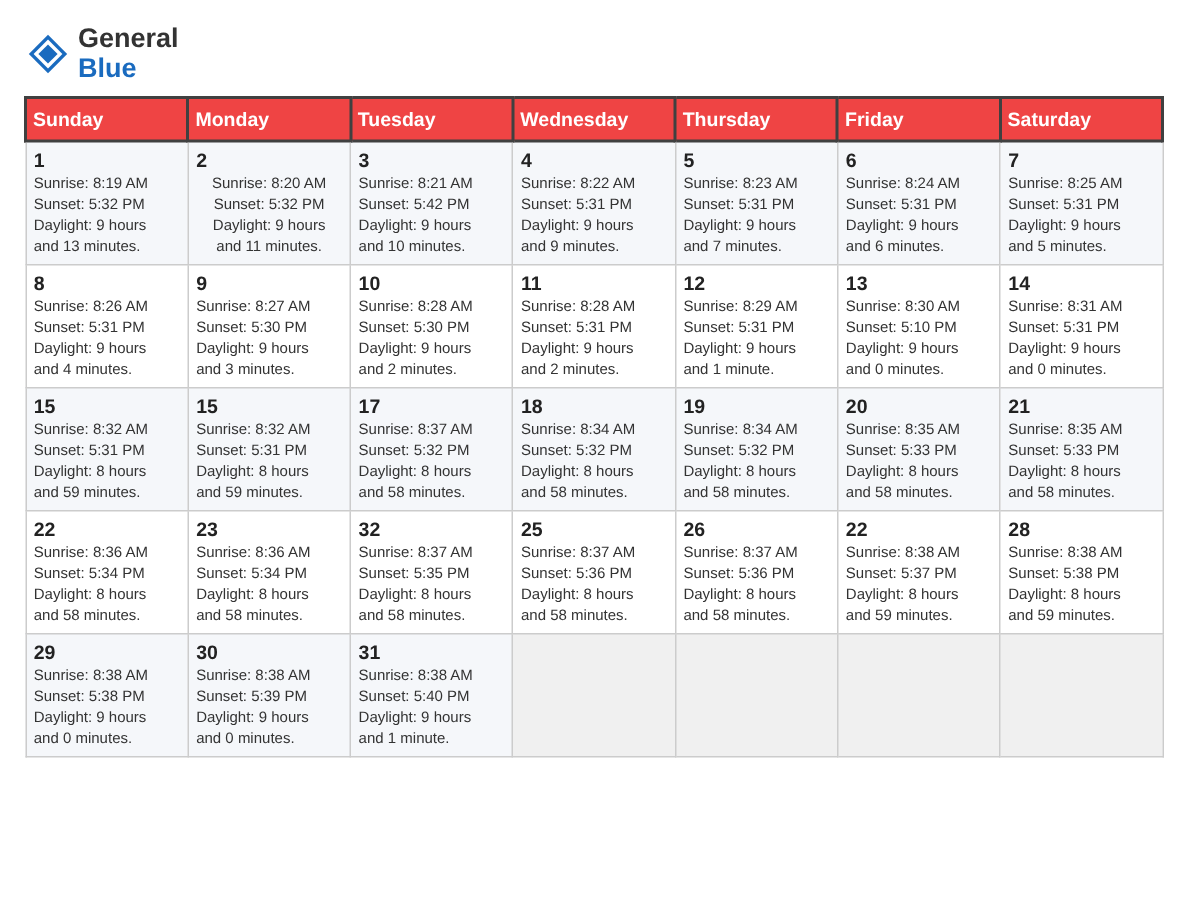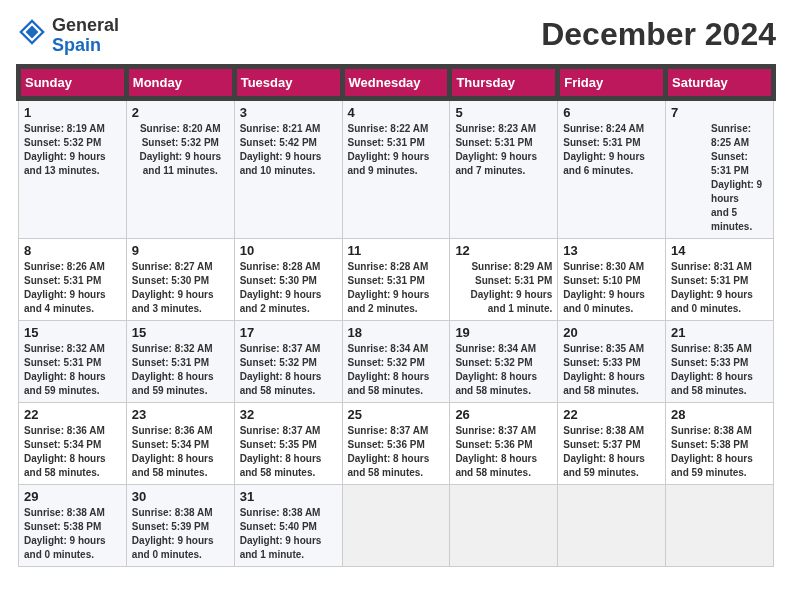--- a/index.html
+++ b/index.html
@@ -11,20 +11,21 @@
       padding: 16px;
     }
     .header-area {
       display: flex;
       justify-content: space-between;
       align-items: flex-start;
       margin-bottom: 8px;
     }
     .logo {
       display: flex;
+      align-items: center;
       gap: 4px;
     }
     .logo-text {
       font-size: 18px;
       font-weight: bold;
       line-height: 1.1;
     }
     .logo-text span.general { color: #333; }
     .logo-text span.blue { color: #1a6bbf; }
     .logo-icon {
@@ -42,27 +43,27 @@
     .location {
       font-size: 15px;
       color: #555;
     }
     table {
       width: 100%;
       border-collapse: collapse;
       font-size: 11px;
     }
     thead tr th {
-      background-color: #be185d;
+      background-color: #ef4444;
       color: #fff;
       padding: 6px 4px;
       text-align: left;
       font-size: 13px;
       font-weight: bold;
-      border: 5px solid #404040;
+      border: 2px solid #404040;
     }
     tbody tr td {
       border: 1px solid #ccc;
       vertical-align: top;
       padding: 4px 5px;
       width: 14.28%;
       min-height: 70px;
       background: #fff;
     }
     tbody tr:nth-child(odd) td {
@@ -75,43 +76,41 @@
       font-size: 13px;
       font-weight: bold;
       color: #222;
       display: block;
       margin-bottom: 2px;
     }
     .day-info {
       font-size: 10px;
       color: #333;
       line-height: 1.4;
-      font-weight: bold;
     }
     td.empty {
       background: #f0f0f0 !important;
     }
   </style>
 </head>
 <body>
 
 <div class="header-area">
   <div class="logo">
     <svg class="logo-icon" viewBox="0 0 40 40">
       <polygon points="20,4 36,20 20,36 4,20" fill="#1a6bbf"></polygon>
       <polygon points="20,8 32,20 20,32 8,20" fill="#fff"></polygon>
       <polygon points="20,12 28,20 20,28 12,20" fill="#1a6bbf"></polygon>
     </svg>
     <div class="logo-text">
       <span class="general">General</span><br>
-      <span class="blue">Spain</span>
+      <span class="blue">Blue</span>
     </div>
   </div>
   <div class="title-area">
-    <div class="month-title">December 2024</div>
   </div>
 </div>
 
 <table>
   <thead>
     <tr id="weekday-header">
         <th>Sunday</th>
         <th>Monday</th>
         <th>Tuesday</th>
         <th>Wednesday</th>
@@ -159,21 +158,21 @@
         </td>
         <td>
           <span class="day-num">6</span>
           <div class="day-info" style="white-space: pre-line;">Sunrise: 8:24 AM
 Sunset: 5:31 PM
 Daylight: 9 hours
 and 6 minutes.</div>
         </td>
         <td>
           <span class="day-num">7</span>
-          <div class="day-info" style="white-space: pre-line; margin-left: 40px;">Sunrise: 8:25 AM
+          <div class="day-info" style="white-space: pre-line;">Sunrise: 8:25 AM
 Sunset: 5:31 PM
 Daylight: 9 hours
 and 5 minutes.</div>
         </td>
       </tr>
       <tr>
         <td>
           <span class="day-num">8</span>
           <div class="day-info" style="white-space: pre-line;">Sunrise: 8:26 AM
 Sunset: 5:31 PM
@@ -196,21 +195,21 @@
         </td>
         <td>
           <span class="day-num">11</span>
           <div class="day-info" style="white-space: pre-line;">Sunrise: 8:28 AM
 Sunset: 5:31 PM
 Daylight: 9 hours
 and 2 minutes.</div>
         </td>
         <td>
           <span class="day-num">12</span>
-          <div class="day-info" style="white-space: pre-line; text-align: right;">Sunrise: 8:29 AM
+          <div class="day-info" style="white-space: pre-line;">Sunrise: 8:29 AM
 Sunset: 5:31 PM
 Daylight: 9 hours
 and 1 minute.</div>
         </td>
         <td>
           <span class="day-num">13</span>
           <div class="day-info" style="white-space: pre-line;">Sunrise: 8:30 AM
 Sunset: 5:10 PM
 Daylight: 9 hours
 and 0 minutes.</div>

